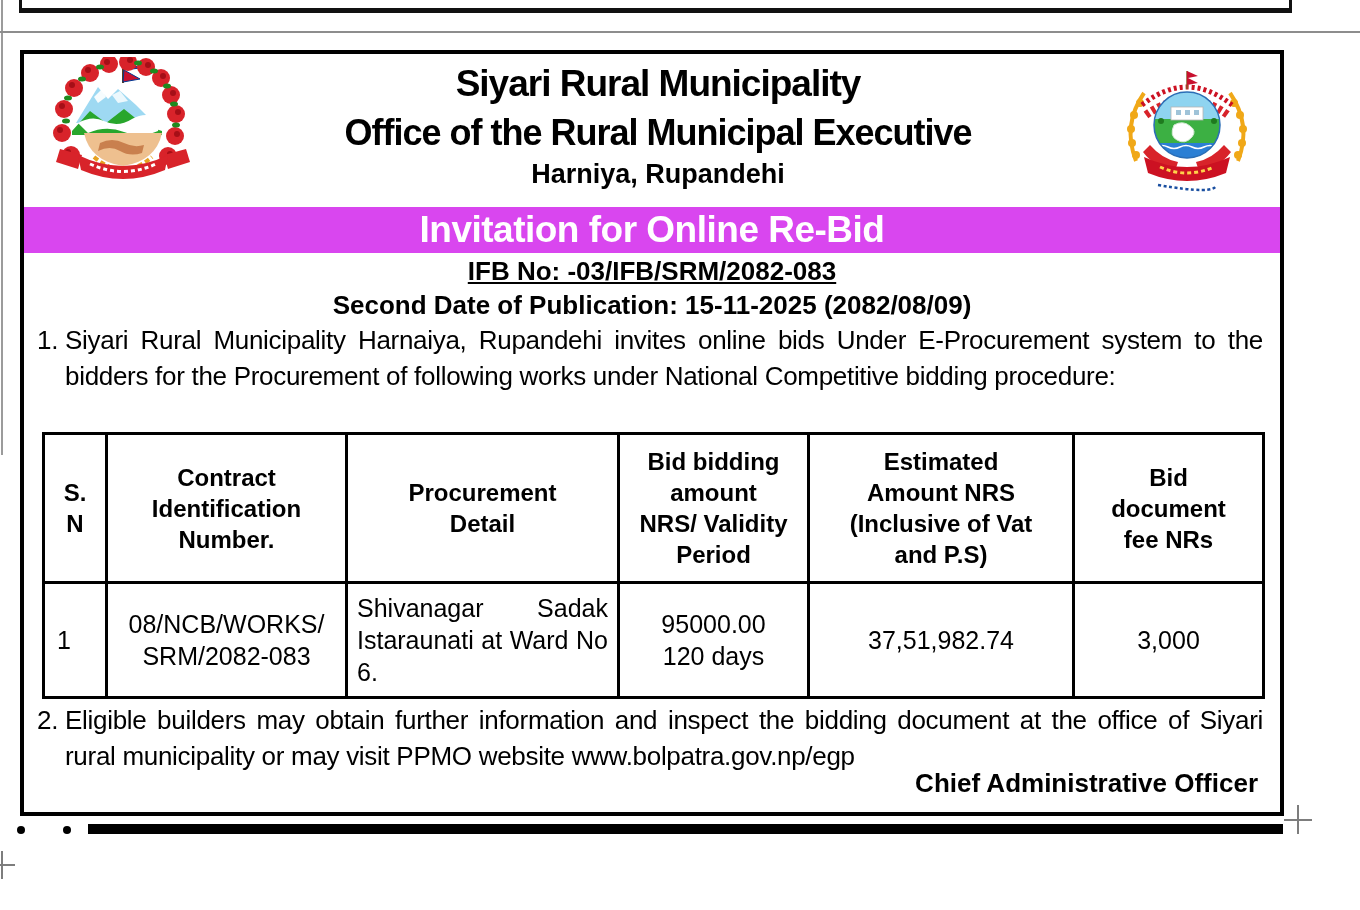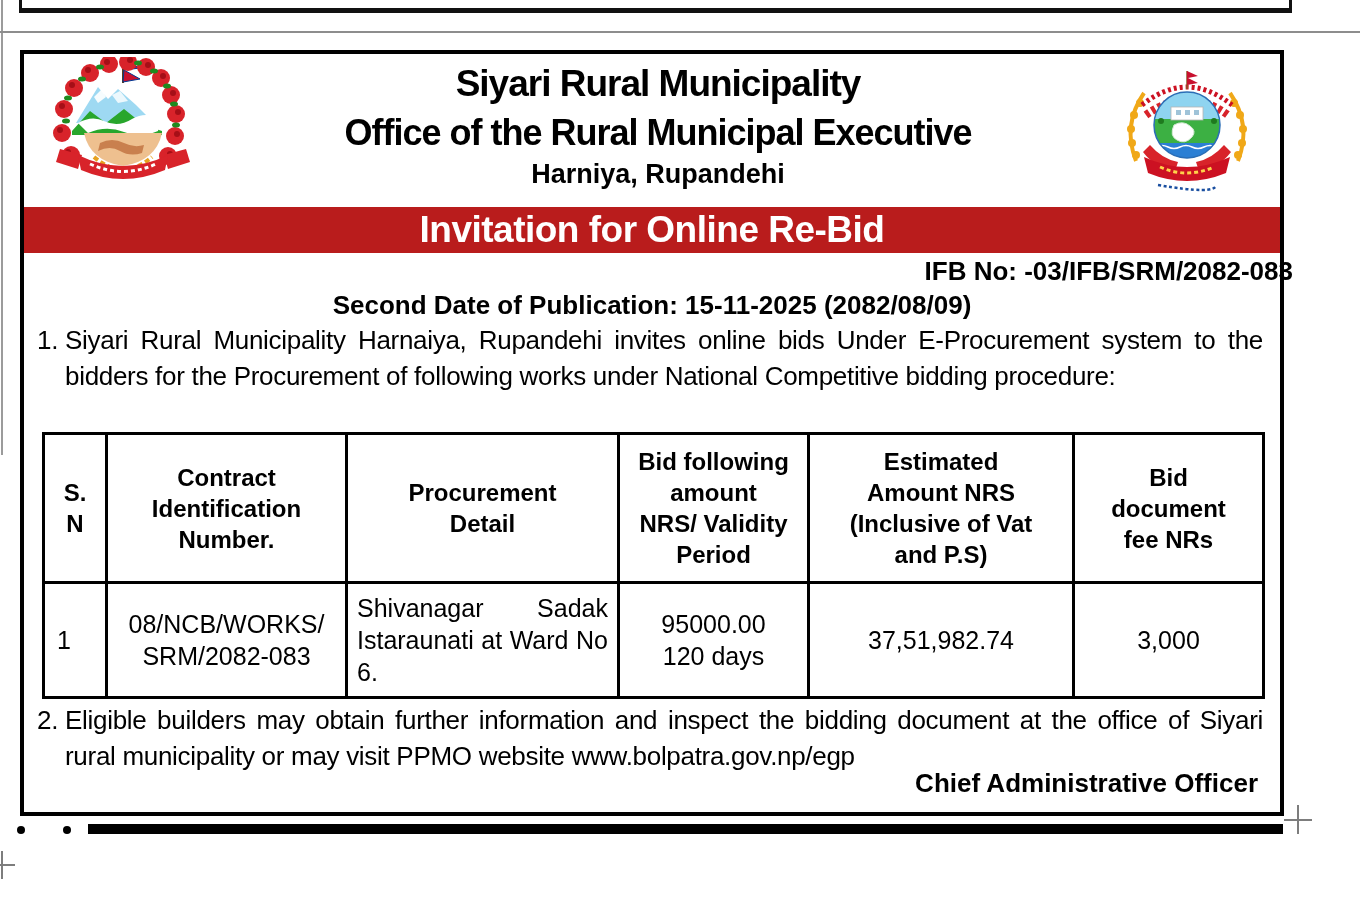--- a/index.html
+++ b/index.html
@@ -18,24 +18,24 @@
   .frame{left:20px;top:50px;width:1264px;height:766px;border:4px solid #000;background:#fff;}
 
   .logo-left{left:24px;top:3px;width:150px;height:147px;}
   .logo-right{right:22px;top:9px;width:142px;height:140px;}
 
   .head-text{left:0;top:6px;width:100%;text-align:center;padding-left:12px;}
   .org{font-size:37px;font-weight:bold;letter-spacing:-1px;line-height:48px;}
   .office{font-size:36px;font-weight:bold;letter-spacing:-1px;line-height:49px;}
   .addr{font-size:27px;font-weight:bold;line-height:35px;}
 
-  .banner{left:0;top:153px;width:100%;height:46px;background:#b91c1c;color:#fff;text-align:center;}
+  .banner{left:0;top:153px;width:100%;height:46px;background:#d946ef;color:#fff;text-align:center;}
   .banner-title{font-size:37px;font-weight:bold;line-height:46px;letter-spacing:-0.5px;}
 
-  .ifb{left:13px;top:202px;width:100%;text-align:right;font-size:26px;font-weight:bold;}
+  .ifb{left:0;top:202px;width:100%;text-align:center;font-size:26px;font-weight:bold;text-decoration:underline;}
   .pub{left:0;top:236px;width:100%;text-align:center;font-size:26px;font-weight:bold;}
 
   .para{display:flex;font-size:26px;line-height:36px;letter-spacing:-0.3px;}
   .para .num{flex:0 0 28px;}
   .para .txt{flex:1;text-align:justify;}
   .para1{left:13px;top:268px;width:1226px;}
   .para2{left:13px;top:648px;width:1226px;}
 
   table.tender{position:absolute;left:18px;top:378px;width:1220px;border-collapse:collapse;table-layout:fixed;}
   .tender th,.tender td{border:3px solid #000;vertical-align:middle;white-space:pre-line;padding:0;}
@@ -199,21 +199,21 @@
       </colgroup>
       <thead>
         <tr>
           <th>S.
 N</th>
           <th>Contract
 Identification
 Number.</th>
           <th>Procurement
 Detail</th>
-          <th>Bid following
+          <th>Bid bidding
 amount
 NRS/ Validity
 Period</th>
           <th>Estimated
 Amount NRS
 (Inclusive of Vat
 and P.S)</th>
           <th>Bid
 document
 fee NRs</th>

